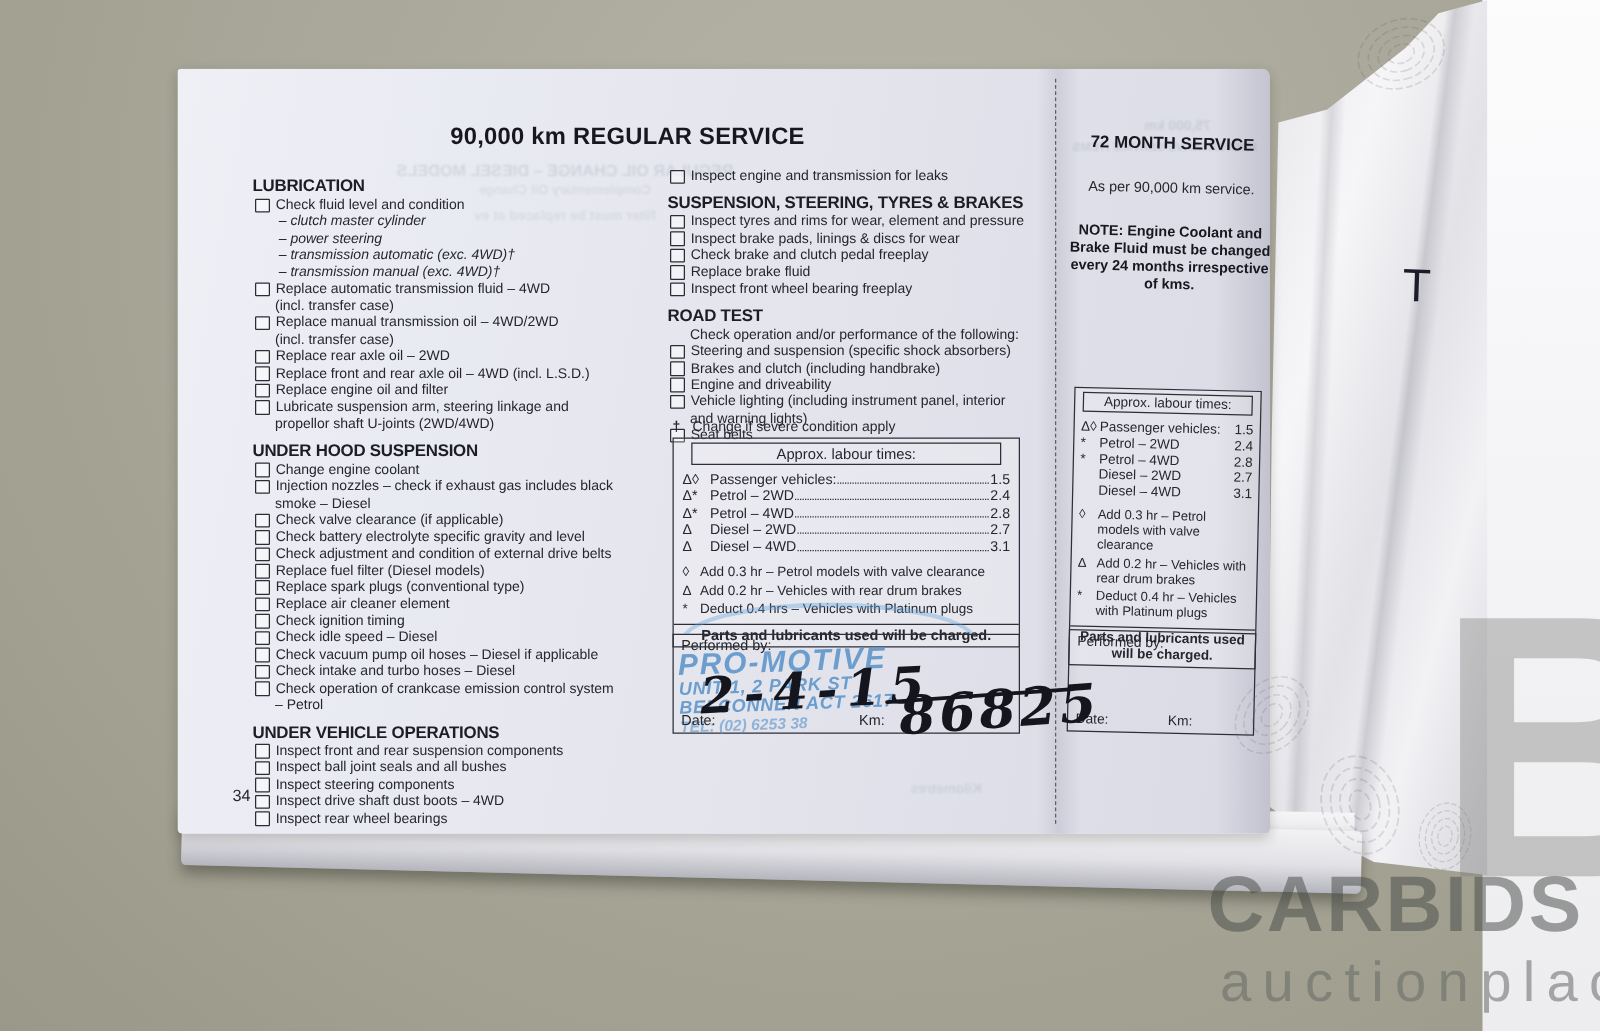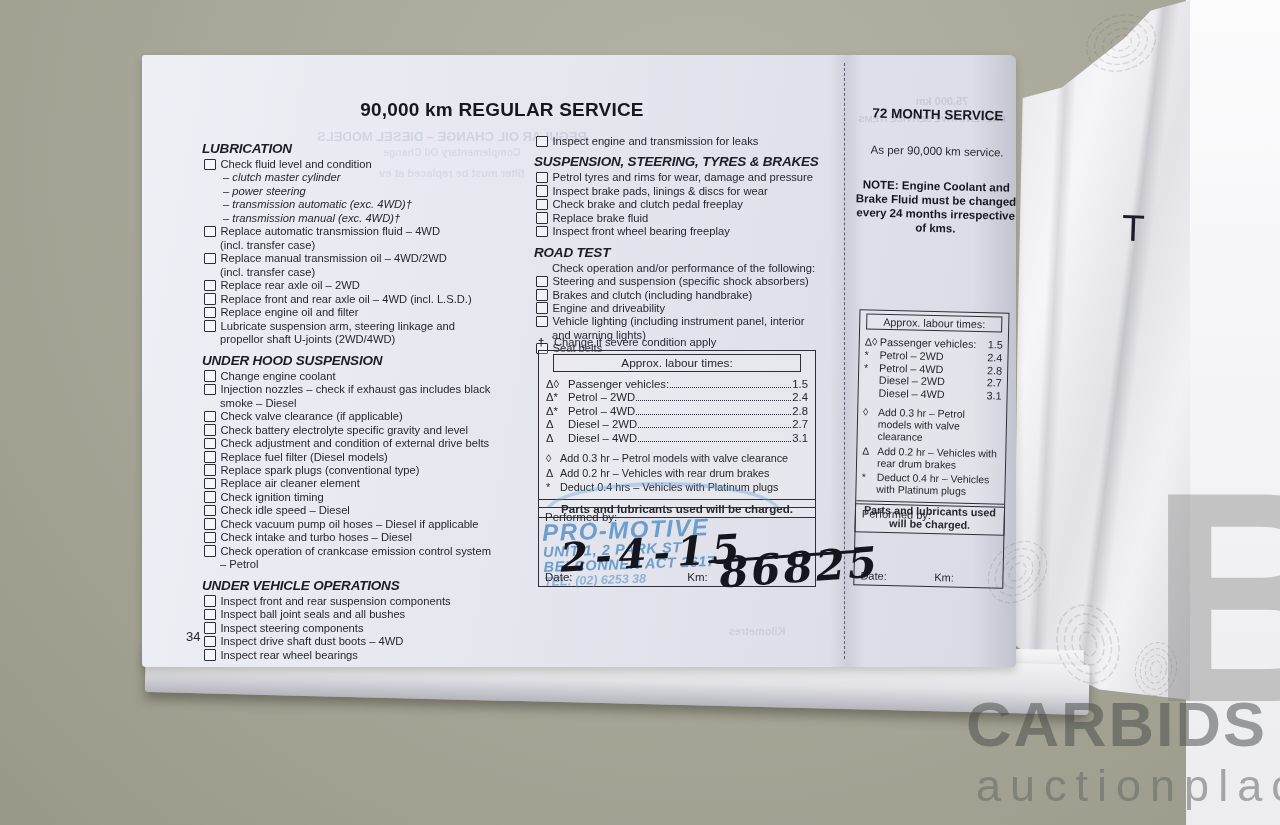--- a/index.html
+++ b/index.html
@@ -48,21 +48,21 @@
   .st3{left:110px;top:112px;width:400px;font-size:11px;opacity:.09;}
   .st4{left:745px;top:40px;width:110px;font-size:11px;}
   .st5{left:706px;top:58px;width:168px;font-size:9.5px;}
   .st6{left:560px;top:570px;width:110px;font-size:11px;opacity:.11;}
 
   
   .col-left{position:absolute;left:62px;top:86px;width:338px;}
   .col-mid{position:absolute;left:394px;top:80px;width:308px;}
   .divider{position:absolute;left:702px;top:8px;height:596px;border-left:1.5px dashed #4a4a58;opacity:.85;}
 
-  .chk-header{font-weight:bold;font-size:13.5px;margin:7px 0 2px -2px;letter-spacing:-.2px;color:#1d1d26;font-style:italic;}
+  .chk-header{font-weight:bold;font-size:13.5px;margin:7px 0 2px -2px;letter-spacing:-.2px;color:#1d1d26;}
   .chk-section:first-child .chk-header{margin-top:0;}
   .chk-row{display:flex;align-items:flex-start;font-size:11.2px;line-height:12.3px;margin-bottom:1.2px;}
   .cb{width:9.5px;height:9.5px;border:1.2px solid #2c2c36;border-radius:1px;
     margin:.5px 5px 0 0;flex:none;background:rgba(255,255,255,.5);}
   .ind1{padding-left:19px;font-style:italic;}
   .ind2{padding-left:16px;}
 
   .mid-footnote{position:absolute;left:396px;top:281px;display:flex;font-size:11.2px;}
   .mid-footnote .fsym{width:16px;font-weight:bold;}
 
@@ -318,21 +318,21 @@
         <div class="chk-section">
           <div class="chk-row">
             <span class="cb"></span>
             <span class="lbl">Inspect engine and transmission for leaks</span>
           </div>
         </div>
         <div class="chk-section">
           <div class="chk-header">SUSPENSION, STEERING, TYRES &amp; BRAKES</div>
           <div class="chk-row">
             <span class="cb"></span>
-            <span class="lbl">Petrol tyres and rims for wear, damage and pressure</span>
+            <span class="lbl">Inspect tyres and rims for wear, element and pressure</span>
           </div>
           <div class="chk-row">
             <span class="cb"></span>
             <span class="lbl">Inspect brake pads, linings &amp; discs for wear</span>
           </div>
           <div class="chk-row">
             <span class="cb"></span>
             <span class="lbl">Check brake and clutch pedal freeplay</span>
           </div>
           <div class="chk-row">

